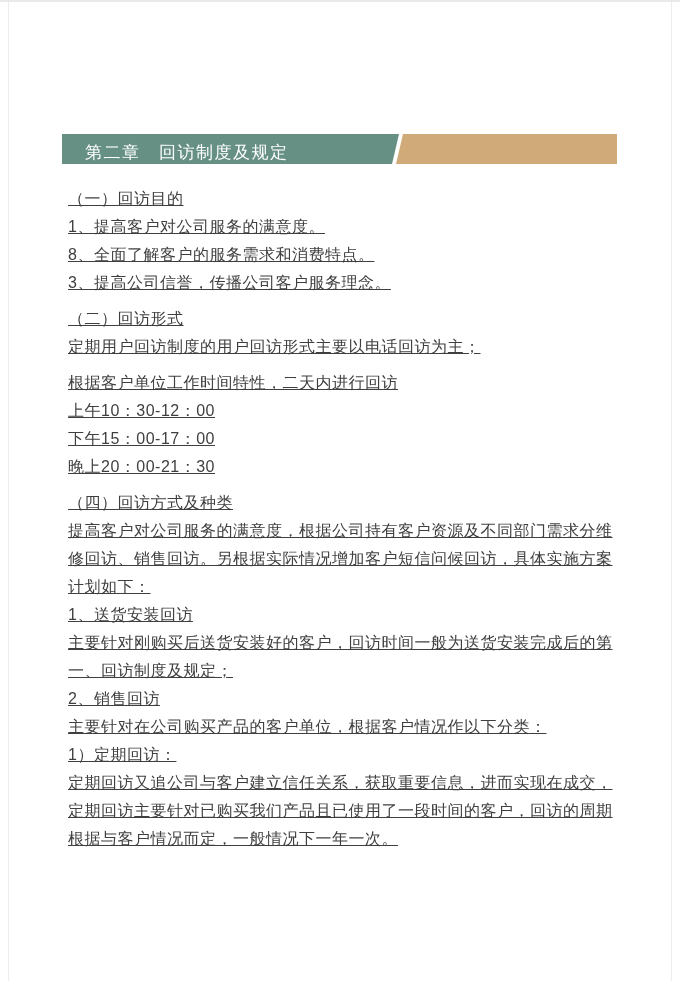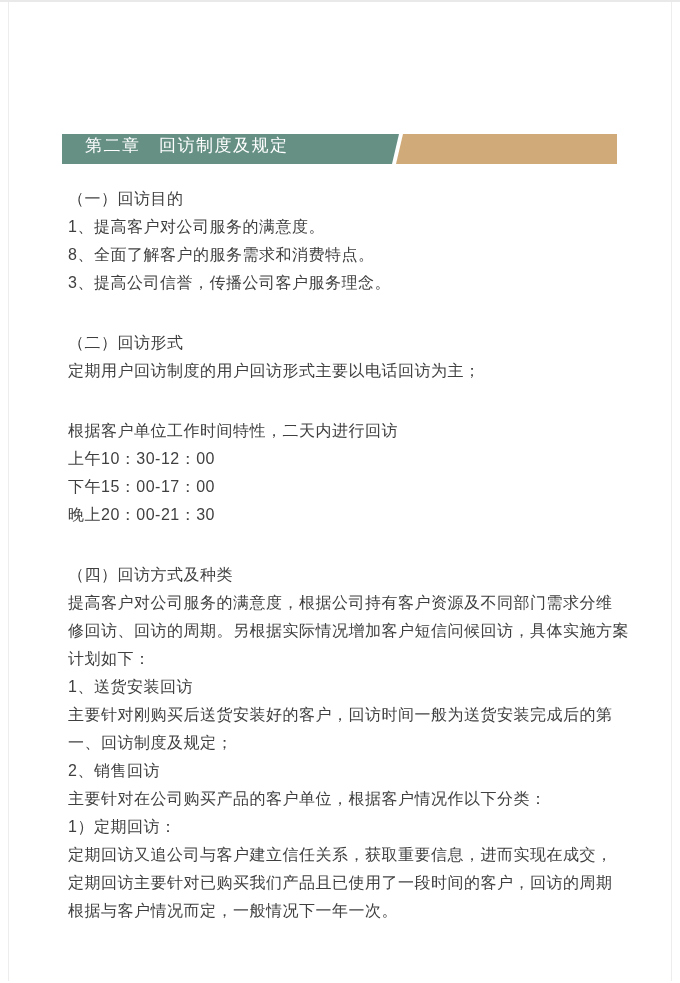--- a/index.html
+++ b/index.html
@@ -20,21 +20,21 @@
     border-right: 1px solid #ededed;
     pointer-events: none;
   }
   
   .banner-teal {
     position: absolute;
     left: 62px; top: 132px;
     width: 337px; height: 30px;
     clip-path: polygon(0 0, 100% 0, calc(100% - 7px) 100%, 0 100%);
     display: flex;
-    align-items: flex-start;
+    align-items: flex-end;
     padding-left: 23px;
     box-sizing: border-box;
     color: #ffffff;
     font-size: 17px;
     font-weight: 500;
     letter-spacing: 1.5px;
   }
   .banner-tan {
     position: absolute;
     left: 396px; top: 132px;
@@ -43,25 +43,26 @@
   }
   
   .content {
     position: absolute;
     left: 68px; top: 183px;
     width: 560px;
     color: #3f3f3f;
     font-size: 16px;
     letter-spacing: 0.5px;
   }
-  .section + .section { margin-top: 32px; }
+  .section + .section { margin-top: 8px; }
   .line, .sec-heading {
     height: 28px;
     line-height: 28px;
     white-space: nowrap;
+    text-decoration: underline;
   }
 </style>
 </head>
 <body>
 
 <div class="page-frame"></div>
 
 <div class="banner-teal" style="background: rgb(102, 144, 132);">
   <span>第二章　回访制度及规定</span>
 </div>
@@ -80,21 +81,21 @@
     </div>
     <div class="section">
       <div class="line">根据客户单位工作时间特性，二天内进行回访</div>
       <div class="line">上午10：30-12：00</div>
       <div class="line">下午15：00-17：00</div>
       <div class="line">晚上20：00-21：30</div>
     </div>
     <div class="section">
       <div class="sec-heading">（四）回访方式及种类</div>
       <div class="line">提高客户对公司服务的满意度，根据公司持有客户资源及不同部门需求分维</div>
-      <div class="line">修回访、回访的周期。另根据实际情况增加客户短信问候回访，具体实施方案</div>
+      <div class="line">修回访、销售回访。另根据实际情况增加客户短信问候回访，具体实施方案</div>
       <div class="line">计划如下：</div>
       <div class="line">1、送货安装回访</div>
       <div class="line">主要针对刚购买后送货安装好的客户，回访时间一般为送货安装完成后的第</div>
       <div class="line">一、回访制度及规定；</div>
       <div class="line">2、销售回访</div>
       <div class="line">主要针对在公司购买产品的客户单位，根据客户情况作以下分类：</div>
       <div class="line">1）定期回访：</div>
       <div class="line">定期回访又追公司与客户建立信任关系，获取重要信息，进而实现在成交，</div>
       <div class="line">定期回访主要针对已购买我们产品且已使用了一段时间的客户，回访的周期</div>
       <div class="line">根据与客户情况而定，一般情况下一年一次。</div>

